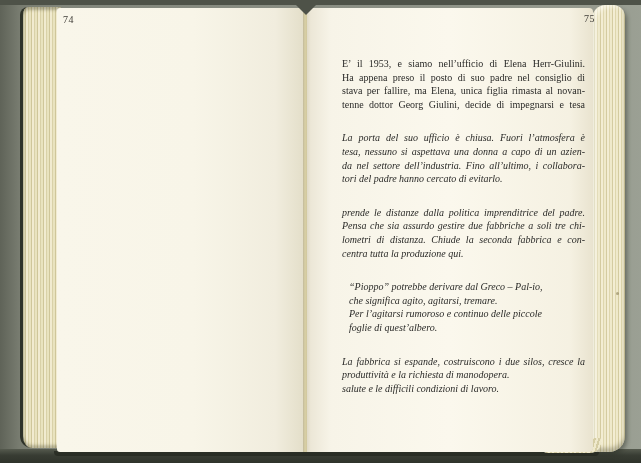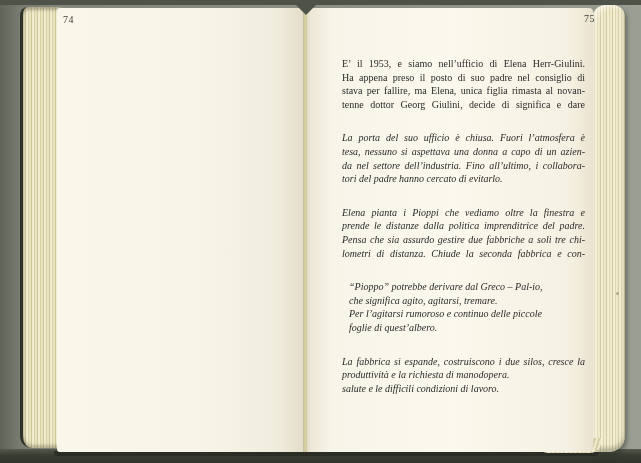--- a/index.html
+++ b/index.html
@@ -108,33 +108,33 @@
   </div>
 
   <div class="page right">
     <div class="pageno right">75</div>
 
     <div class="textblock">
       <p class="para">
         <span class="ln">E’ il 1953, e siamo nell’ufficio di Elena Herr-Giulini.</span>
         <span class="ln">Ha appena preso il posto di suo padre nel consiglio di</span>
         <span class="ln">stava per fallire, ma Elena, unica figlia rimasta al novan-</span>
-        <span class="ln">tenne dottor Georg Giulini, decide di significa e dare</span>
+        <span class="ln">tenne dottor Georg Giulini, decide di impegnarsi e tesa</span>
       </p>
       <p class="para">
         <span class="ln">La porta del suo ufficio è chiusa. Fuori l’atmosfera è</span>
         <span class="ln">tesa, nessuno si aspettava una donna a capo di un azien-</span>
         <span class="ln">da nel settore dell’industria. Fino all’ultimo, i collabora-</span>
         <span class="ln end">tori del padre hanno cercato di evitarlo.</span>
       </p>
       <p class="para">
-        <span class="ln">Elena pianta i Pioppi che vediamo oltre la finestra e</span>
         <span class="ln">prende le distanze dalla politica imprenditrice del padre.</span>
         <span class="ln">Pensa che sia assurdo gestire due fabbriche a soli tre chi-</span>
         <span class="ln">lometri di distanza. Chiude la seconda fabbrica e con-</span>
+        <span class="ln end">centra tutta la produzione qui.</span>
       </p>
       <p class="para quote">
         <span class="ln end">“Pioppo” potrebbe derivare dal Greco – Pal-io,</span>
         <span class="ln end">che significa agito, agitarsi, tremare.</span>
         <span class="ln end">Per l’agitarsi rumoroso e continuo delle piccole</span>
         <span class="ln end">foglie di quest’albero.</span>
       </p>
       <p class="para">
         <span class="ln">La fabbrica si espande, costruiscono i due silos, cresce la</span>
         <span class="ln end">produttività e la richiesta di manodopera.</span>

